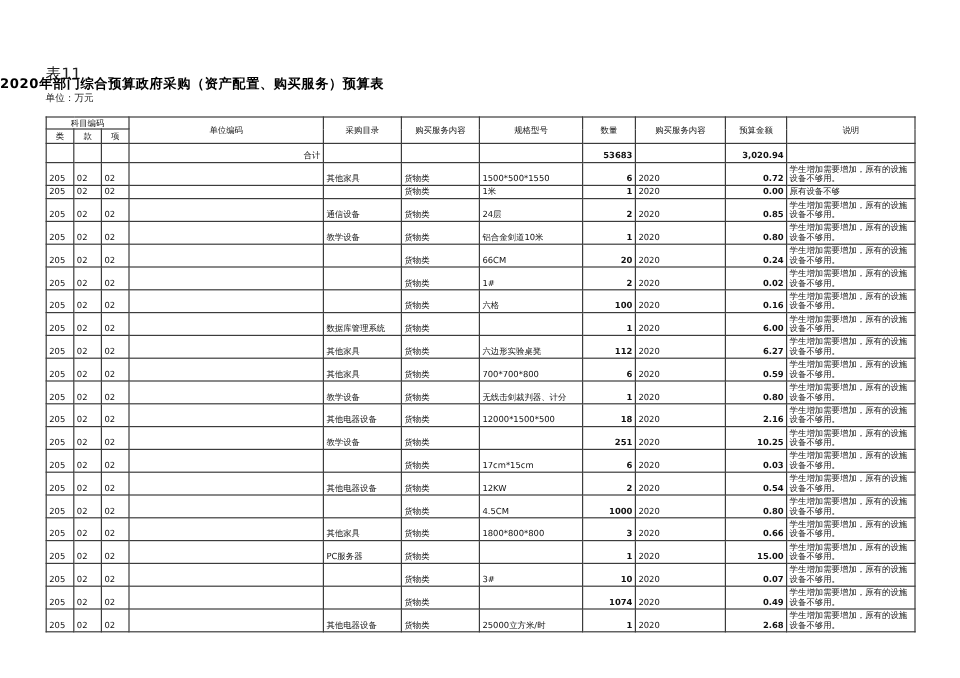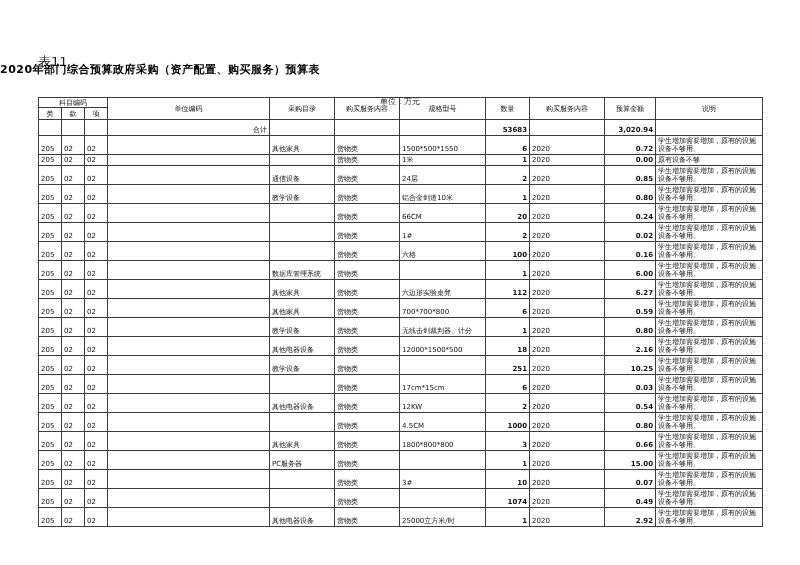--- a/index.html
+++ b/index.html
@@ -15,22 +15,22 @@
     position: absolute; left: 38px; top: 53px;
     font-size: 13px; color: #222;
   }
   .page-title {
     position: absolute; left: 0; top: 62px; width: 682px;
     text-align: left;
     font-size: 11px; font-weight: bold; color: #000;
     letter-spacing: 0.5px;
   }
   .unit-note {
-    position: absolute; left: 38px; top: 96px; width: 724px;
-    text-align: center; font-size: 8px; color: #222; font-family: Liberation Serif, serif;
+    position: absolute; left: 38px; top: 76px; width: 724px;
+    text-align: left; font-size: 8px; color: #222; font-family: Liberation Serif, serif;
   }
   table.budget {
     position: absolute; left: 38px; top: 97px;
     width: 724px;
     border-collapse: collapse;
     table-layout: fixed;
     font-size: 7px;
     line-height: 8px;
     color: #111;
   }
@@ -369,17 +369,17 @@
       <tr class="data-row">
     <td class="c-left">205</td>
     <td class="c-left">02</td>
     <td class="c-left">02</td>
     <td class="c-left"></td>
     <td class="c-left">其他电器设备</td>
     <td class="c-left">货物类</td>
     <td class="c-left">25000立方米/时</td>
     <td class="c-right">1</td>
     <td class="c-left">2020</td>
-    <td class="c-right">2.92</td>
+    <td class="c-right">2.68</td>
     <td class="c-left">学生增加需要增加，原有的设施设备不够用。</td>
   </tr>
     </tbody>
 </table>
 
 </body></html>

